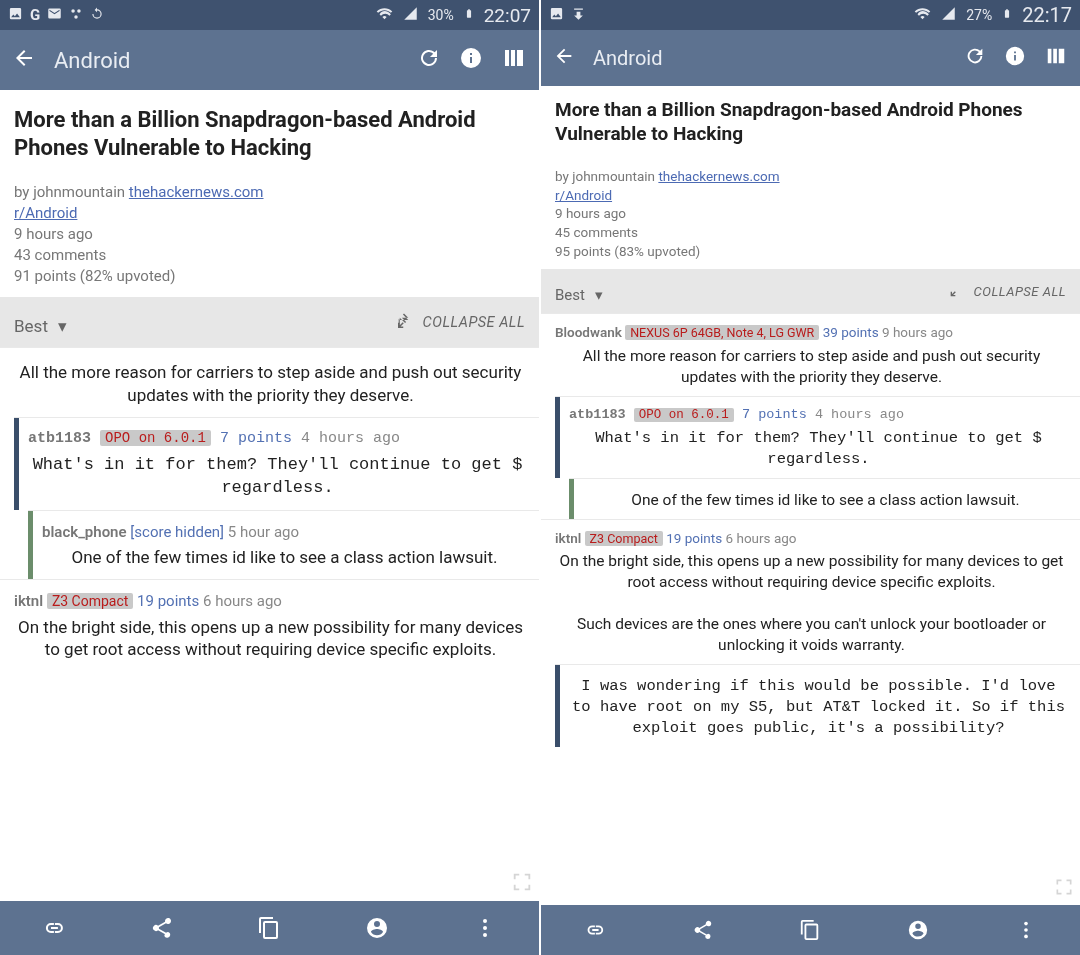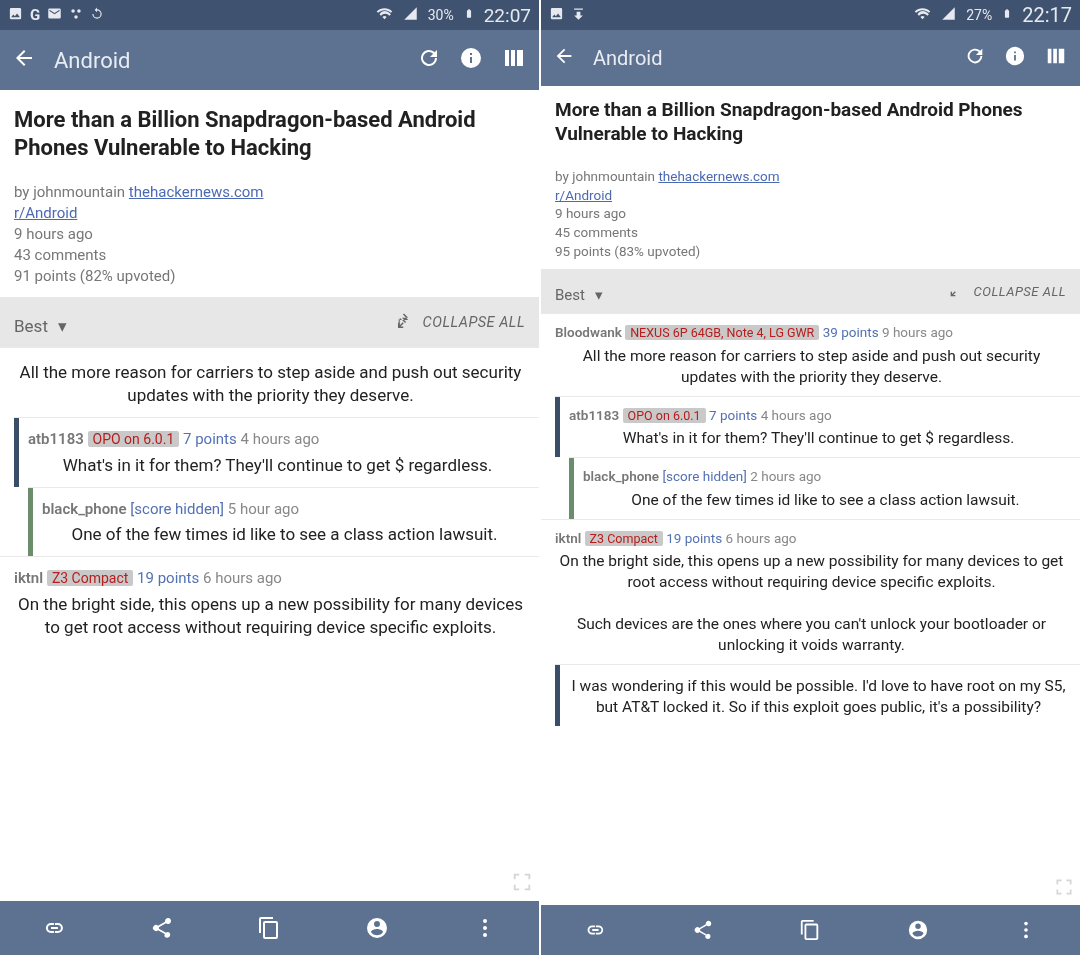--- a/index.html
+++ b/index.html
@@ -21,21 +21,21 @@
   .meta .author { color: #777; }
   .meta a { color: #4c6ab3; }
   .sortbar { background: #e7e7e7; height: 50px; display: flex; align-items: center; padding: 0 14px; color: #666; font-size: 17px; }
   .sortbar .sort-label { display: flex; align-items: flex-end; gap: 10px; margin-top: 8px; }
   .sortbar .spacer { flex: 1; }
   .sortbar .collapse { display: flex; align-items: center; gap: 10px; letter-spacing: 0.5px; font-size: 14.5px; font-style: italic; }
   .comments { flex: 1; background: #fff; padding-top: 0; }
   .comment { border-top: 1px solid #e9e9e9; padding: 10px 12px 10px 0; position: relative; }
   .comment .bar { position: absolute; left: 0; top: 0; bottom: 0; width: 5px; }
   .comment.depth0 { padding-left: 14px; }
-  .comment.depth1 { margin-left: 14px; padding-left: 14px; }
+  .comment.depth1 { margin-left: 14px; padding-left: 14px; font-family: Liberation Mono, monospace; }
   .comment.depth2 { margin-left: 28px; padding-left: 14px; }
   .depth1 .bar { background: #3a4e6a; }
   .depth2 .bar { background: #6b8d6b; }
   .c-head { font-size: 15px; color: #777; line-height: 1.5; }
   .c-head .user { color: #777; font-weight: 600; }
   .c-head .flair { background: #c9c9c9; color: #b91c1c; padding: 0 5px; border-radius: 2px; font-size: 14px; }
   .c-head .pts { color: #5371b3; }
   .c-head .scorehidden { color: #5371b3; }
   .c-head .ago { color: #888; }
   .c-body { font-size: 17px; color: #222; line-height: 1.35; margin-top: 3px; white-space: pre-wrap; text-align: center; }
@@ -272,21 +272,20 @@
             <div class="c-head"><span class="user">Bloodwank</span> <span class="flair">NEXUS 6P 64GB, Note 4, LG GWR</span> <span class="pts">39 points</span> <span class="ago">9 hours ago</span></div>
             <div class="c-body">All the more reason for carriers to step aside and push out security updates with the priority they deserve.</div>
           </div>
           <div class="comment depth1">
             <div class="bar"></div>
             <div class="c-head"><span class="user">atb1183</span> <span class="flair">OPO on 6.0.1</span> <span class="pts">7 points</span> <span class="ago">4 hours ago</span></div>
             <div class="c-body">What's in it for them? They'll continue to get $ regardless.</div>
           </div>
           <div class="comment depth2">
             <div class="bar"></div>
-            <div class="c-head"><span class="user">black_phone</span> <span class="scorehidden">[score hidden]</span> <span class="ago">2 hours ago</span></div>
             <div class="c-body">One of the few times id like to see a class action lawsuit.</div>
           </div>
           <div class="comment depth0">
             <div class="c-head"><span class="user">iktnl</span> <span class="flair">Z3 Compact</span> <span class="pts">19 points</span> <span class="ago">6 hours ago</span></div>
             <div class="c-body">On the bright side, this opens up a new possibility for many devices to get root access without requiring device specific exploits.
 
 Such devices are the ones where you can't unlock your bootloader or unlocking it voids warranty.</div>
           </div>
           <div class="comment depth1">
             <div class="bar"></div>

